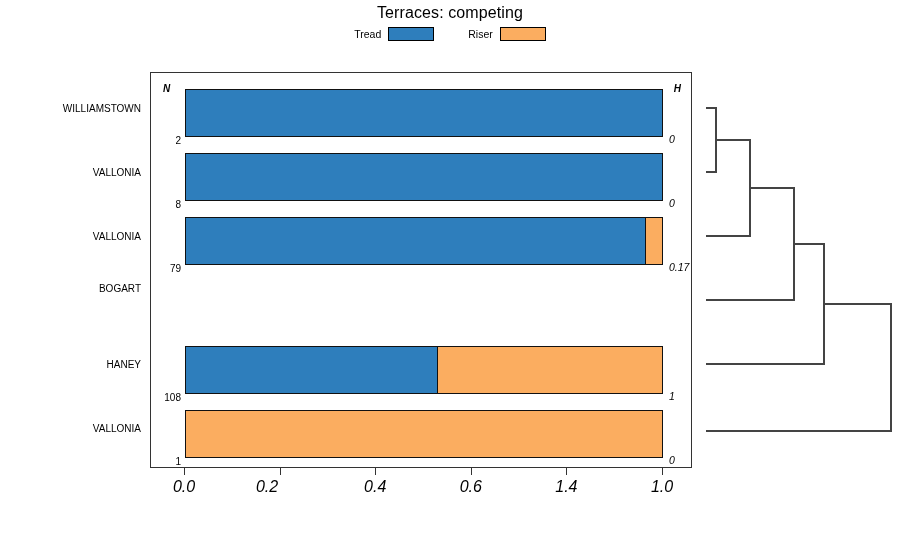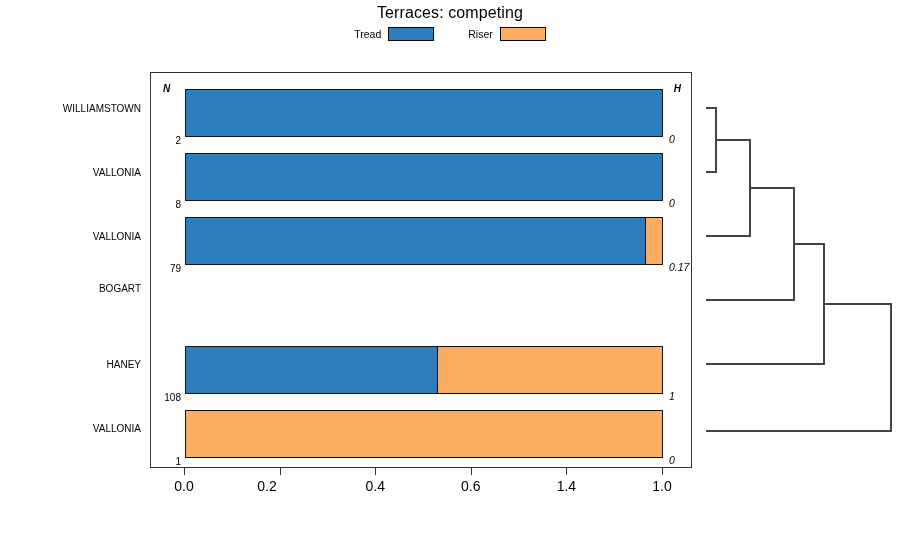--- a/index.html
+++ b/index.html
@@ -133,21 +133,22 @@
     width: 1px;
     height: 7px;
     background: #333333;
   }
   .x-tick-label {
     position: absolute;
     top: 10px;
     width: 40px;
     margin-left: -20px;
     text-align: center;
-    font-size: 14px;
+    font-size: 16px;
+    font-style: italic;
   }
   #x-axis-title {
     position: absolute;
     left: 0;
     top: 33px;
     width: 542px;
     text-align: center;
     font-size: 13px;
   }
 

